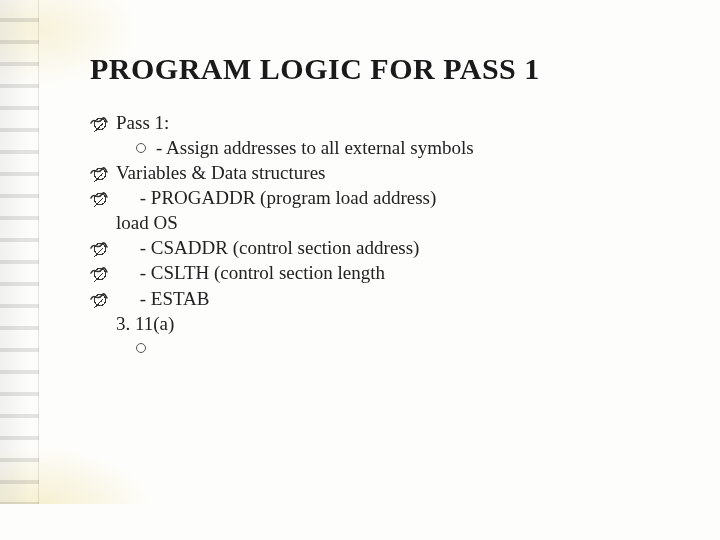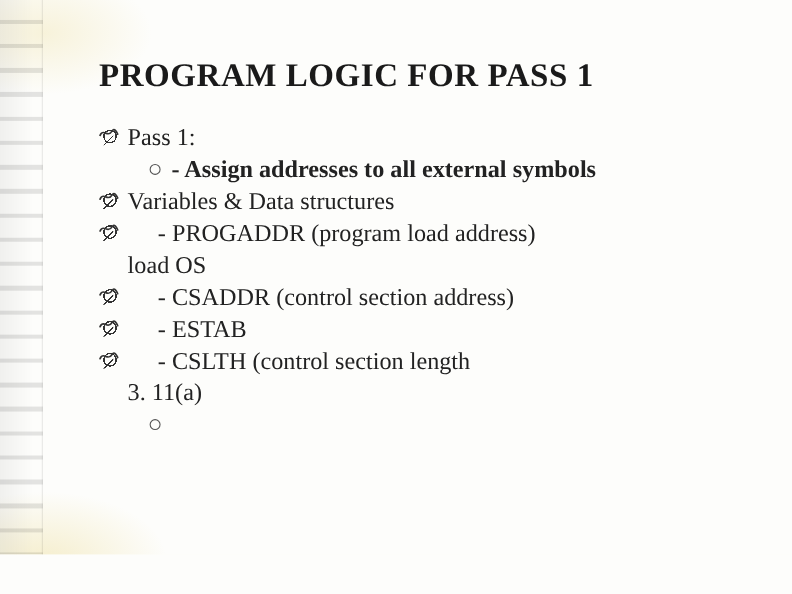--- a/index.html
+++ b/index.html
@@ -39,21 +39,21 @@
     border-right: 1px solid rgba(0,0,0,0.04);
   }
   h1.title {
     margin: 0 0 24px 0;
     font-size: 30px;
     font-weight: bold;
     letter-spacing: 0.5px;
     color: #1a1a1a;
   }
   .body {
-    font-size: 22px;
+    font-size: 19px;
     line-height: 1.32;
   }
   .lvl1 {
     position: relative;
     padding-left: 26px;
     margin: 0;
   }
   .lvl1::before {
     content: "";
     position: absolute;
@@ -80,21 +80,20 @@
     vertical-align: top;
     margin-left:-26px;
     margin-right:6px;
     position:relative;
     top:4px;
   }
   .squiggle svg { display:block; }
   .lvl2 {
     padding-left: 46px;
     margin: 0;
-    font-weight: bold;
   }
   .circ {
     display:inline-block;
     width:8px; height:8px;
     border:1.5px solid #555;
     border-radius:50%;
     margin-right:10px;
     vertical-align: middle;
     position:relative;
     top:-2px;
@@ -148,29 +147,29 @@
             <path d="M1 9 C4 2, 8 12, 12 5 C14 2, 16 6, 17 8" stroke="#333" stroke-width="1.6" fill="none" stroke-linecap="round"></path>
           </svg>
       </span><span>&nbsp;&nbsp;&nbsp;&nbsp; - CSADDR (control section address)</span>
     </p>
 
     <p class="lvl1">
       <span class="squiggle">
         <svg width="18" height="14" viewBox="0 0 18 14">
             <path d="M1 9 C4 2, 8 12, 12 5 C14 2, 16 6, 17 8" stroke="#333" stroke-width="1.6" fill="none" stroke-linecap="round"></path>
           </svg>
-      </span><span>&nbsp;&nbsp;&nbsp;&nbsp; - ESTAB</span>
+      </span><span>&nbsp;&nbsp;&nbsp;&nbsp; - CSLTH (control section length</span>
     </p>
 
     <p class="lvl1">
       <span class="squiggle">
         <svg width="18" height="14" viewBox="0 0 18 14">
             <path d="M1 9 C4 2, 8 12, 12 5 C14 2, 16 6, 17 8" stroke="#333" stroke-width="1.6" fill="none" stroke-linecap="round"></path>
           </svg>
-      </span><span>&nbsp;&nbsp;&nbsp;&nbsp; - CSLTH (control section length</span>
+      </span><span>&nbsp;&nbsp;&nbsp;&nbsp; - ESTAB</span>
     </p>
 
     <p class="cont">3. 11(a)</p>
 
     <p class="lvl2">
       <span class="circ"></span>
     </p>
 
   </div>
 </div>

